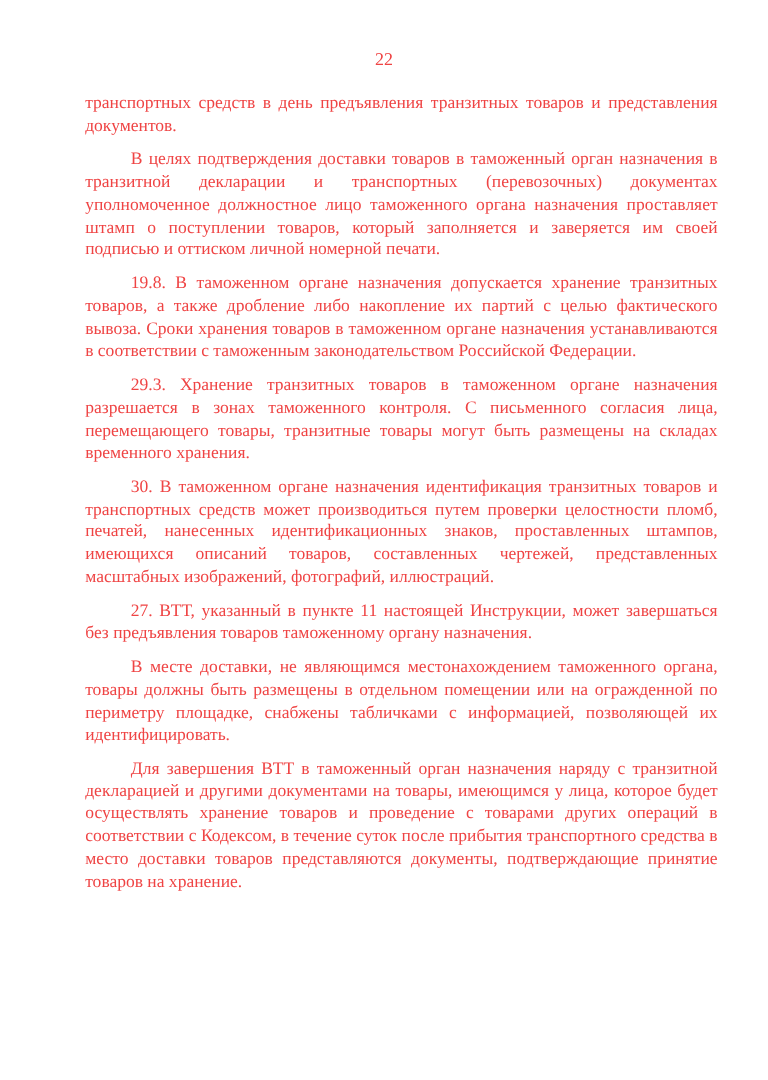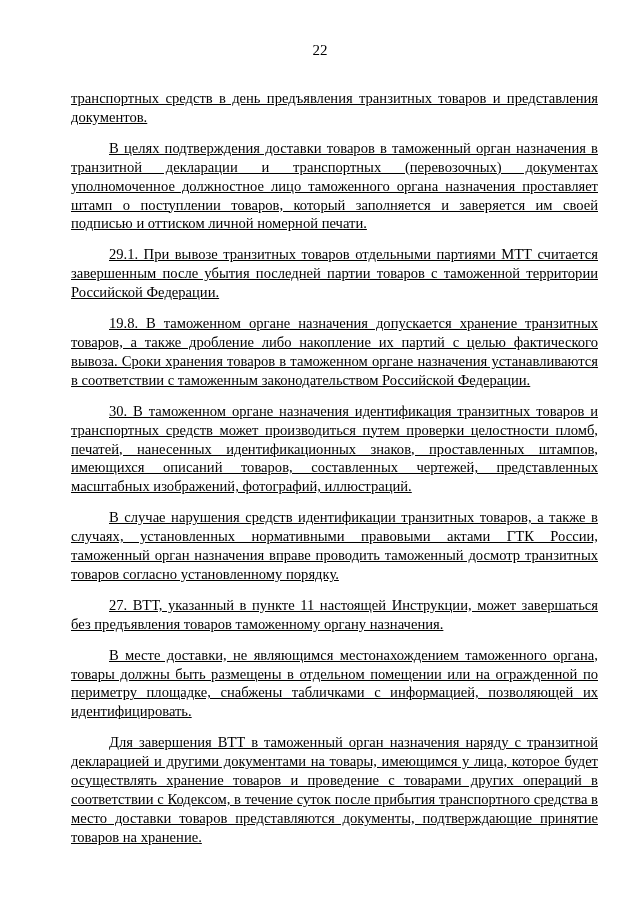--- a/index.html
+++ b/index.html
@@ -1,45 +1,43 @@
 <!DOCTYPE html>
 <html><head>
 <meta charset="utf-8">
 <style>
   html, body { margin: 0; padding: 0; background: #ffffff; }
   body { width: 640px; height: 900px; position: relative; overflow: hidden; }
   .page {
     position: absolute; left: 0; top: 0; width: 540px; height: 900px;
-    background: #ffffff; color: #000000;
+    background: #ffffff; color: #ef4444;
     font-family: "Liberation Serif", "DejaVu Serif", serif;
   }
   .page-number {
     position: absolute; top: 41px; left: 0; width: 640px;
     text-align: center; font-size: 15px; line-height: 18px;
   }
   .body-text {
     position: absolute; left: 71px; top: 77px; width: 527px;
     font-size: 14.6px; line-height: 18.9px;
   }
   .para {
-    margin: 12px 0 9px 0; text-align: justify; text-indent: 38px;
+    margin: 0 0 9px 0; text-align: justify; text-indent: 38px;
     hyphens: none;
-    text-decoration: underline;
   }
   .para.noindent { text-indent: 0; }
 </style>
 </head>
 <body>
 
 <div class="page">
   <div class="page-number">22</div>
   <div class="body-text">
     <p class="para noindent">транспортных средств в день предъявления транзитных товаров и представления документов.</p>
     <p class="para">В целях подтверждения доставки товаров в таможенный орган назначения в транзитной декларации и транспортных (перевозочных) документах уполномоченное должностное лицо таможенного органа назначения проставляет штамп о поступлении товаров, который заполняется и заверяется им своей подписью и оттиском личной номерной печати.</p>
-    <p class="para">29.1. При вывозе транзитных товаров отдельными партиями МТТ считается завершенным после убытия последней партии товаров с таможенной территории Российской Федерации.</p>
     <p class="para">19.8. В таможенном органе назначения допускается хранение транзитных товаров, а также дробление либо накопление их партий с целью фактического вывоза. Сроки хранения товаров в таможенном органе назначения устанавливаются в соответствии с таможенным законодательством Российской Федерации.</p>
+    <p class="para">29.3. Хранение транзитных товаров в таможенном органе назначения разрешается в зонах таможенного контроля. С письменного согласия лица, перемещающего товары, транзитные товары могут быть размещены на складах временного хранения.</p>
     <p class="para">30. В таможенном органе назначения идентификация транзитных товаров и транспортных средств может производиться путем проверки целостности пломб, печатей, нанесенных идентификационных знаков, проставленных штампов, имеющихся описаний товаров, составленных чертежей, представленных масштабных изображений, фотографий, иллюстраций.</p>
-    <p class="para">В случае нарушения средств идентификации транзитных товаров, а также в случаях, установленных нормативными правовыми актами ГТК России, таможенный орган назначения вправе проводить таможенный досмотр транзитных товаров согласно установленному порядку.</p>
     <p class="para">27. ВТТ, указанный в пункте 11 настоящей Инструкции, может завершаться без предъявления товаров таможенному органу назначения.</p>
     <p class="para">В месте доставки, не являющимся местонахождением таможенного органа, товары должны быть размещены в отдельном помещении или на огражденной по периметру площадке, снабжены табличками с информацией, позволяющей их идентифицировать.</p>
     <p class="para">Для завершения ВТТ в таможенный орган назначения наряду с транзитной декларацией и другими документами на товары, имеющимся у лица, которое будет осуществлять хранение товаров и проведение с товарами других операций в соответствии с Кодексом, в течение суток после прибытия транспортного средства в место доставки товаров представляются документы, подтверждающие принятие товаров на хранение.</p>
   </div>
 </div>
 
 </body></html>

